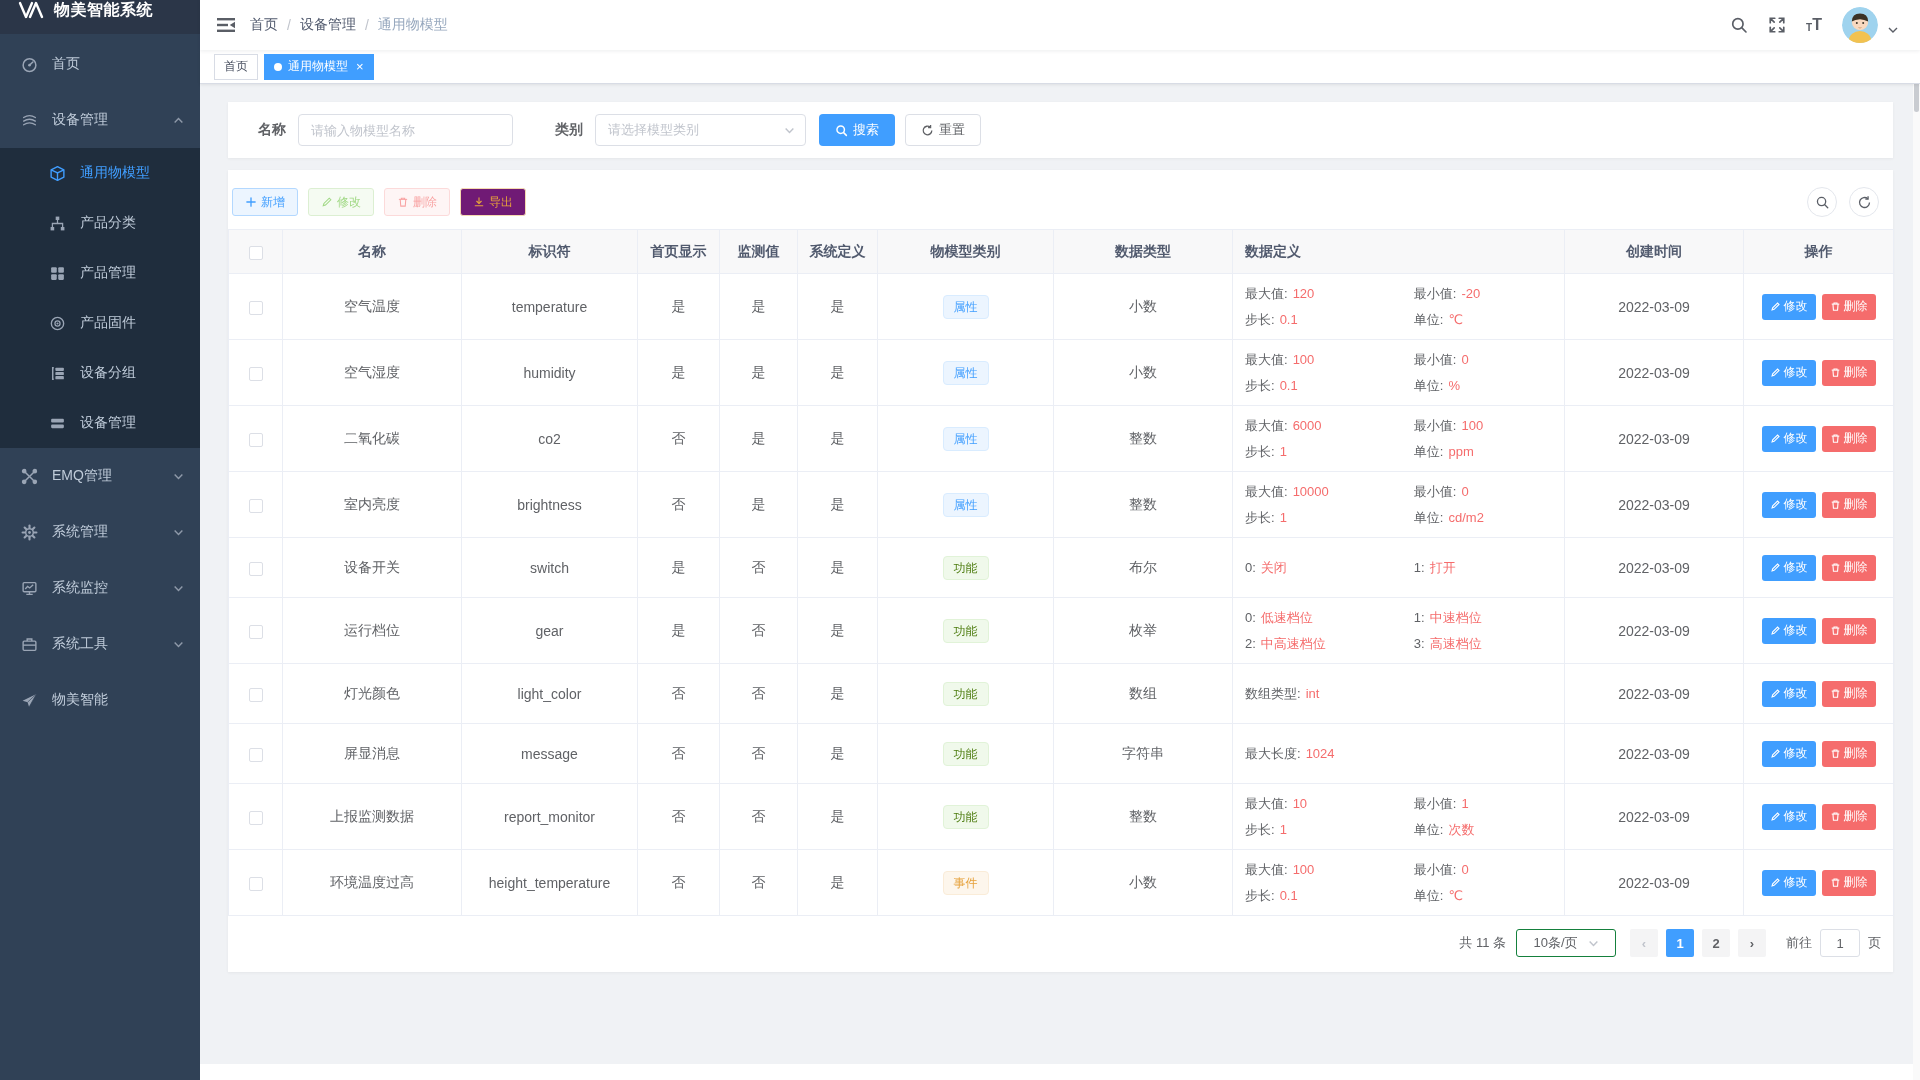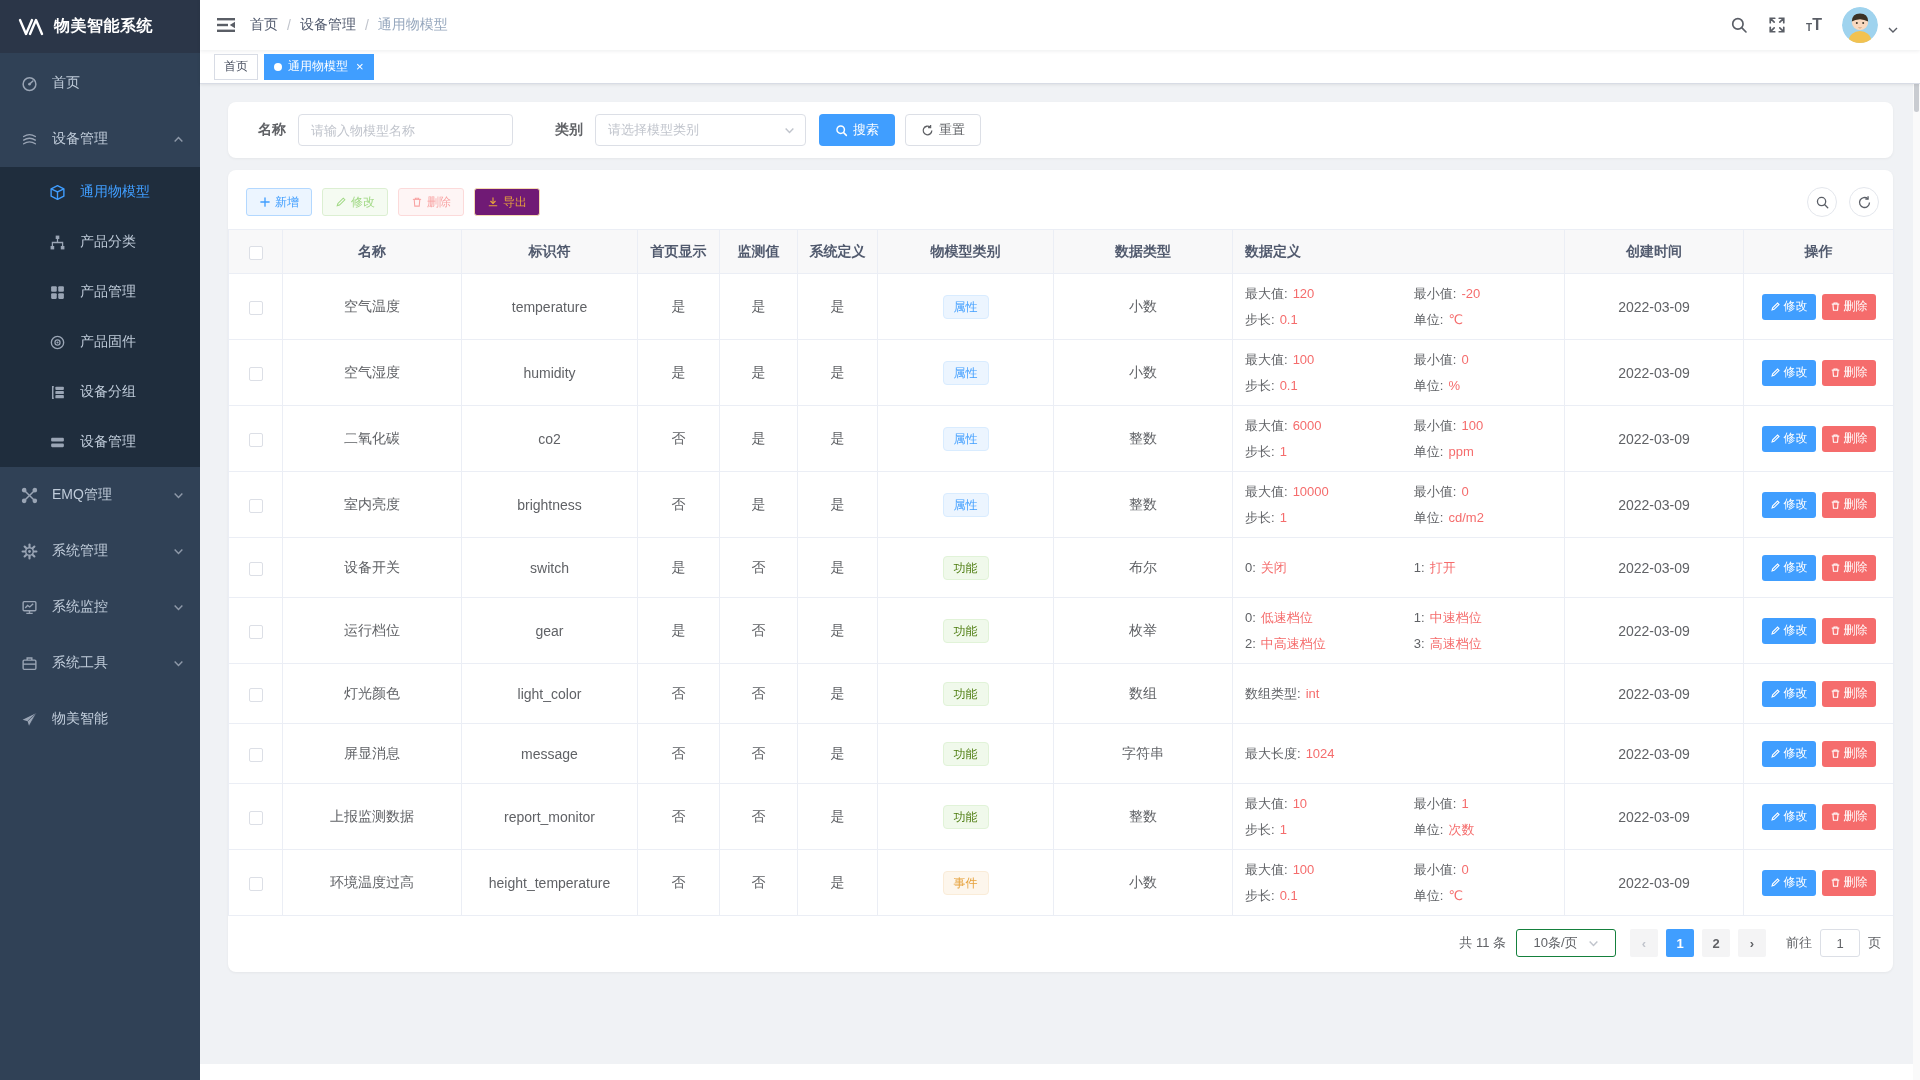--- a/index.html
+++ b/index.html
@@ -1,20 +1,20 @@
 <!DOCTYPE html>
 <html><head>
 <meta charset="utf-8">
 <style>
   *{margin:0;padding:0;box-sizing:border-box}
   html,body{width:1920px;height:1080px;overflow:hidden;font-family:"Liberation Sans","DejaVu Sans",sans-serif;background:#fff}
   .app{display:flex;width:1920px;height:1080px;overflow:hidden}
   
   .sidebar{width:200px;flex-shrink:0;background:#304156;display:flex;flex-direction:column}
-  .logo{height:53px;display:flex;align-items:center;gap:10px;padding-left:18px;background:#2b3648;cursor:pointer}
+  .logo{height:34px;display:flex;align-items:flex-start;gap:10px;padding-left:18px;background:#2b3648;cursor:pointer}
   .logo-title{color:#fff;font-size:16px;font-weight:700;letter-spacing:.5px}
   .menu{flex:1;overflow:hidden;padding-top:2px}
   .menu-item{height:56px;display:flex;align-items:center;padding:0 16px 0 20px;color:#bfcbd9;font-size:14px;cursor:pointer;white-space:nowrap}
   .mi-icon{width:18px;height:18px;margin-right:14px;display:inline-flex;align-items:center;justify-content:center;color:#9aa5b5}
   .mi-caret{margin-left:auto;color:#8e99a9;display:inline-flex}
   .submenu{background:#1f2d3d}
   .submenu .menu-item{height:50px;padding-left:48px}
   .submenu .menu-item.active{color:#409eff}
   .submenu .menu-item.active .mi-icon{color:#409eff}
   
@@ -31,34 +31,34 @@
   .fontsize-icon .big{font-size:16px}
   .avatar{width:36px;height:36px;border-radius:50%;overflow:hidden;cursor:pointer;flex-shrink:0}
   .av-caret{display:inline-flex;margin-left:-10px;margin-top:10px;cursor:pointer}
   .tabsbar{height:34px;background:#fff;border-bottom:1px solid #d8dce5;box-shadow:0 1px 3px 0 rgba(0,0,0,.08);display:flex;align-items:center;padding-left:14px;gap:6px;position:relative;z-index:2}
   .tab{height:26px;display:inline-flex;align-items:center;gap:6px;padding:0 9px;border:1px solid #d8dce5;background:#fff;color:#495060;font-size:12px;cursor:pointer}
   .tab.active{background:#409eff;border-color:#409eff;color:#fff}
   .tab .dot{width:8px;height:8px;border-radius:50%;background:#fff;display:inline-block}
   .tab .close{font-size:13px;line-height:13px;display:inline-block;margin-left:2px}
   
   .content{flex:1;background:#f0f2f5;padding:18px 27px 0 28px;overflow:hidden}
-  .card{background:#fff;border-radius:8px;box-shadow:0 1px 3px rgba(0,0,0,.05)}
+  .card{background:#fff;border-radius:0;box-shadow:0 1px 3px rgba(0,0,0,.05)}
   .filter-card{height:56px;display:flex;align-items:center;padding-left:30px}
   .f-label{font-size:14px;color:#606266;font-weight:700;margin-right:12px}
   .f-label.second{margin-left:42px}
   .inp{width:215px;height:32px;border:1px solid #dcdfe6;border-radius:4px;padding:0 12px;font-size:13px;color:#606266;outline:none;font-family:inherit}
   .inp::placeholder{color:#c0c4cc}
   .select{width:211px;height:32px;border:1px solid #dcdfe6;border-radius:4px;display:flex;align-items:center;justify-content:space-between;padding:0 10px 0 12px;font-size:13px;color:#c0c4cc;background:#fff;cursor:pointer}
   .btn{height:32px;border-radius:4px;font-size:13px;display:inline-flex;align-items:center;gap:5px;padding:0 15px;border:1px solid transparent;cursor:pointer;font-family:inherit}
   .btn.primary{background:#409eff;color:#fff;margin-left:13px}
   .btn.default{background:#fff;border-color:#dcdfe6;color:#606266;margin-left:10px}
   .table-card{margin-top:12px;padding-top:17px}
   .toolbar{display:flex;align-items:center;padding:0 14px 12px 2px}
   .tbtn{height:28px;padding:0 12px;border-radius:3px;font-size:12px;display:inline-flex;align-items:center;gap:4px;margin-left:10px;border:1px solid;cursor:pointer;font-family:inherit}
-  .tbtn:first-child{margin-left:16px}
+  .tbtn:first-child{margin-left:2px}
   .tbtn.add{background:#ecf5ff;border-color:#b3d8ff;color:#409eff}
   .tbtn.edit{background:#f0f9eb;border-color:#c8e6b8;color:#67c23a;opacity:.62}
   .tbtn.del{background:#fef0f0;border-color:#fbc4c4;color:#f56c6c;opacity:.62}
   .tbtn.export{background:#701a75;border-color:#f5dab1;color:#e6a23c}
   .toolbar-right{margin-left:auto;display:flex;gap:12px}
   .circle-btn{width:30px;height:30px;border-radius:50%;border:1px solid #e4e7ed;display:flex;align-items:center;justify-content:center;color:#5a5e66;background:#fff;cursor:pointer}
   table{width:100%;border-collapse:collapse;table-layout:fixed}
   th,td{border:1px solid #ebeef5}
   th{background:#f8f8f9;height:44px;font-size:14px;color:#515a6e;font-weight:700;text-align:center}
   td{font-size:14px;color:#606266;text-align:center;background:#fff;padding:6px 0}

